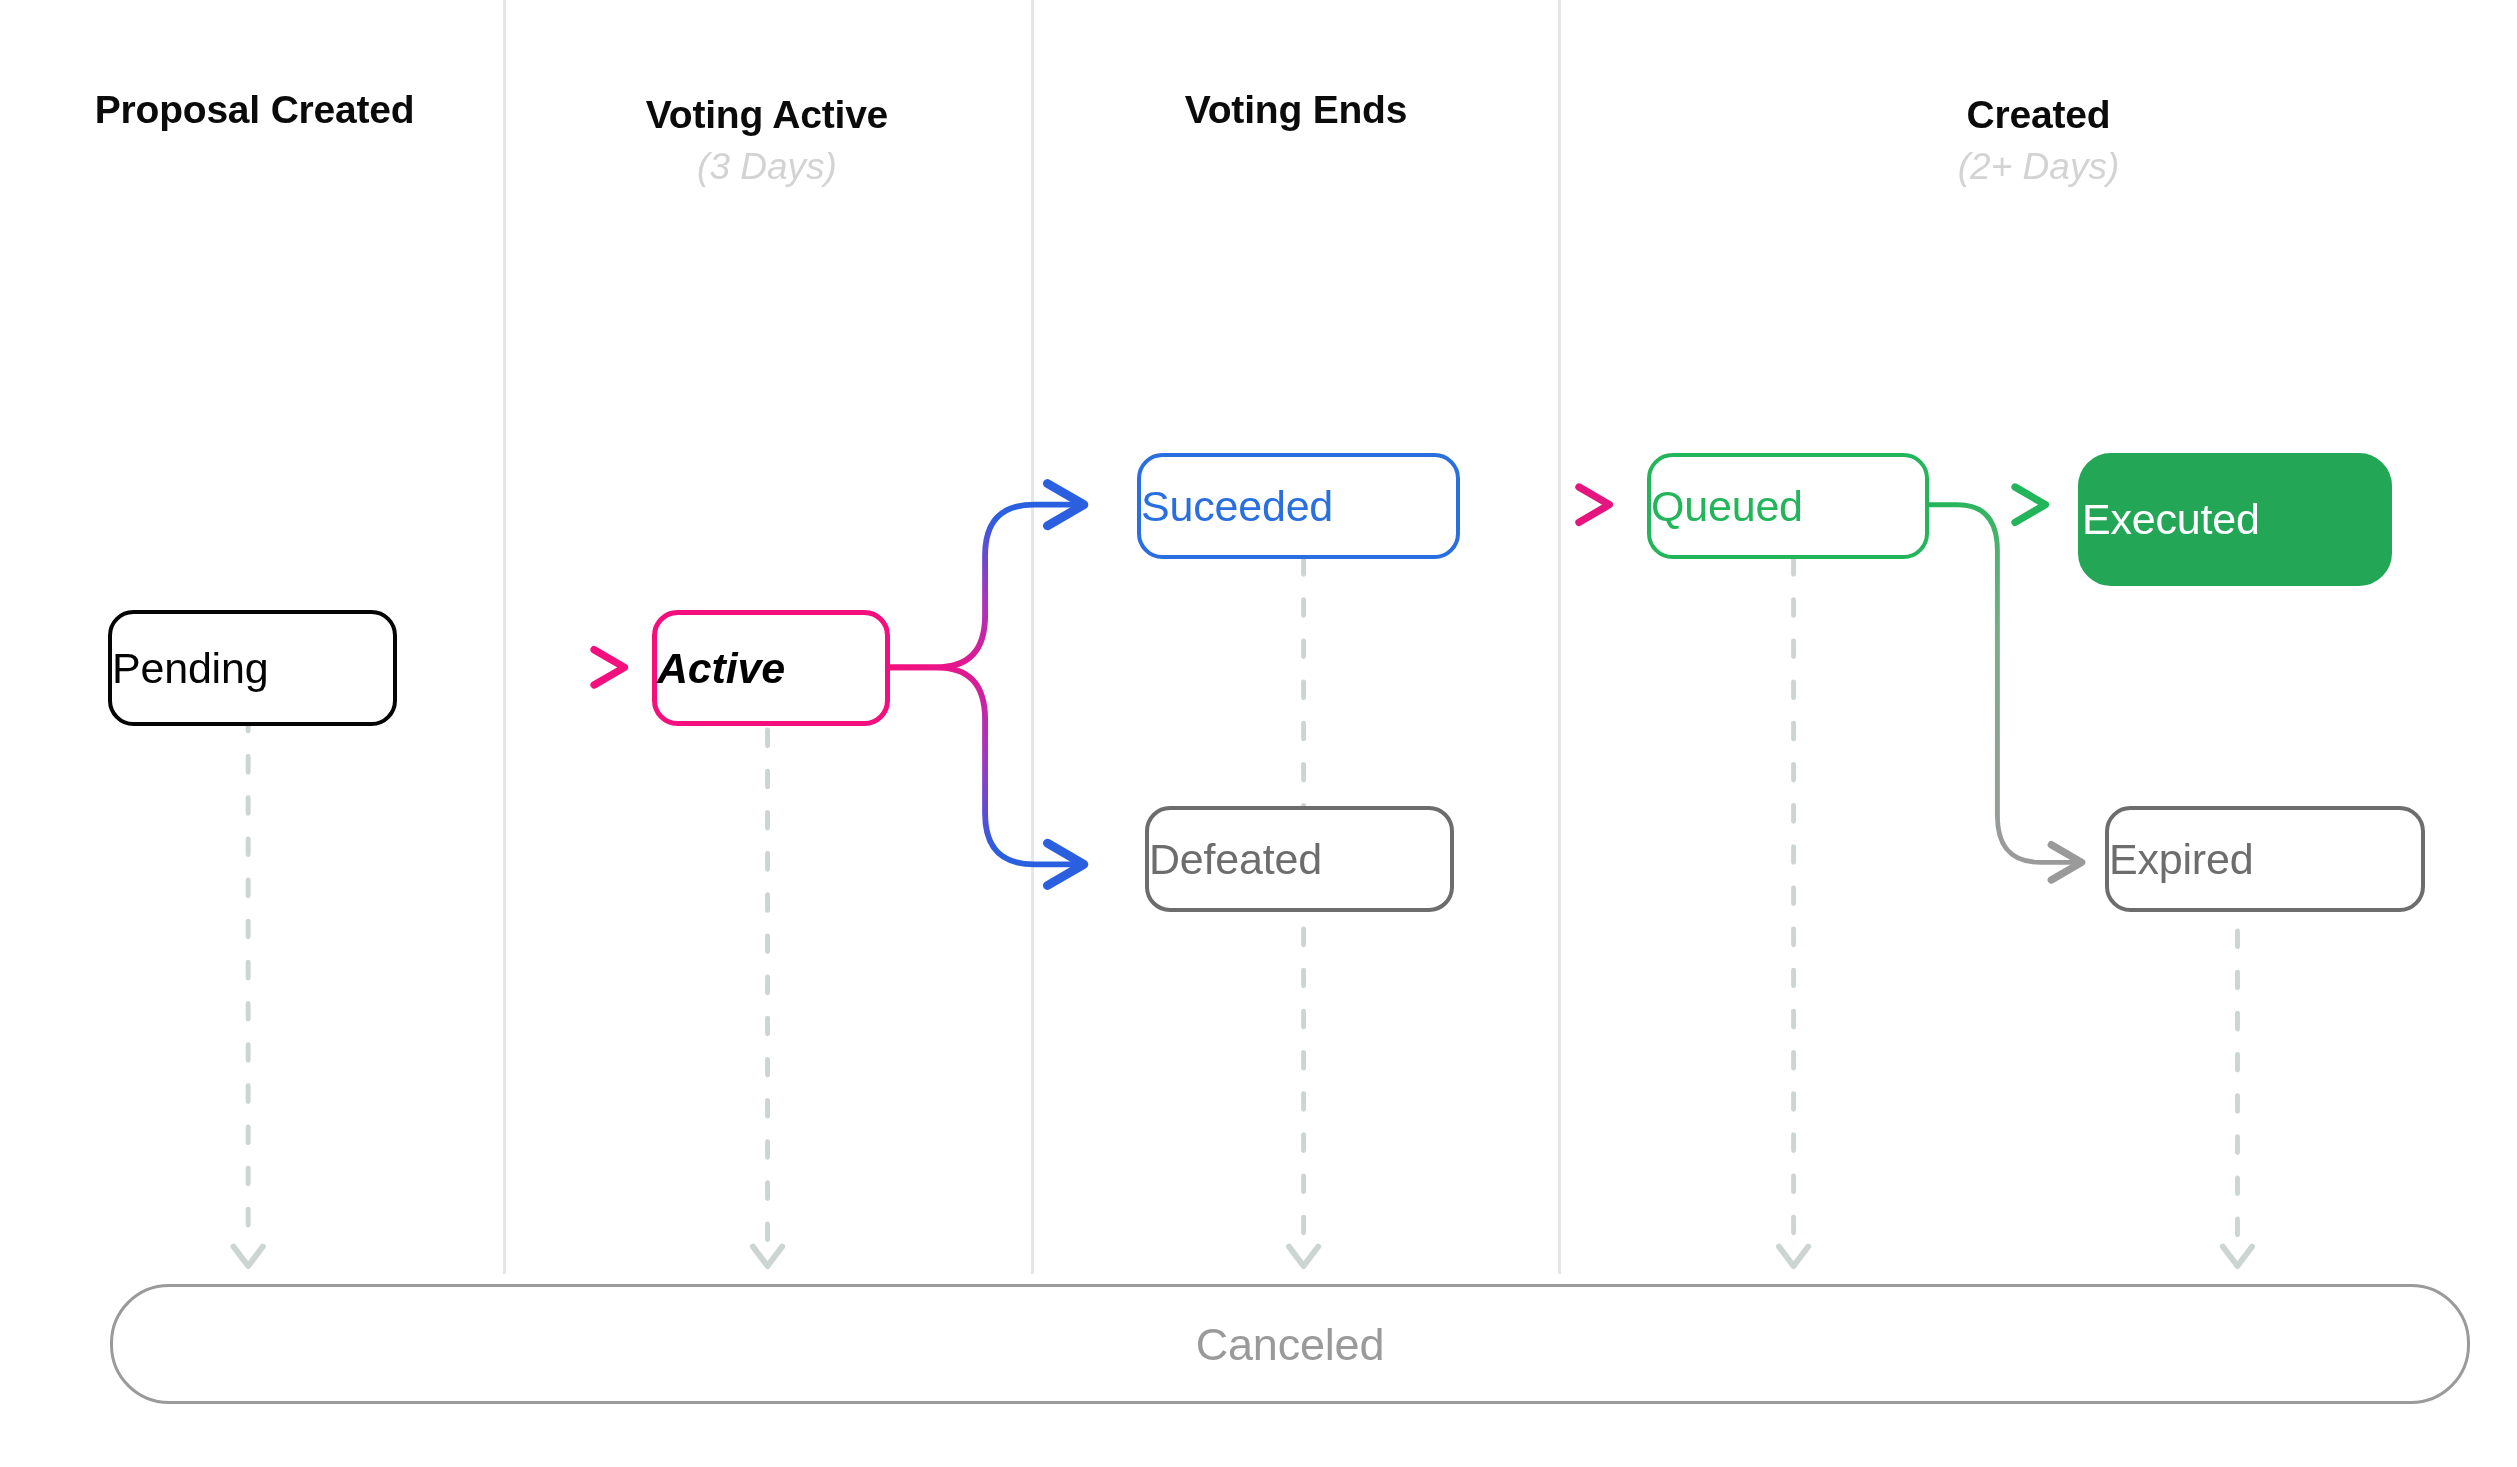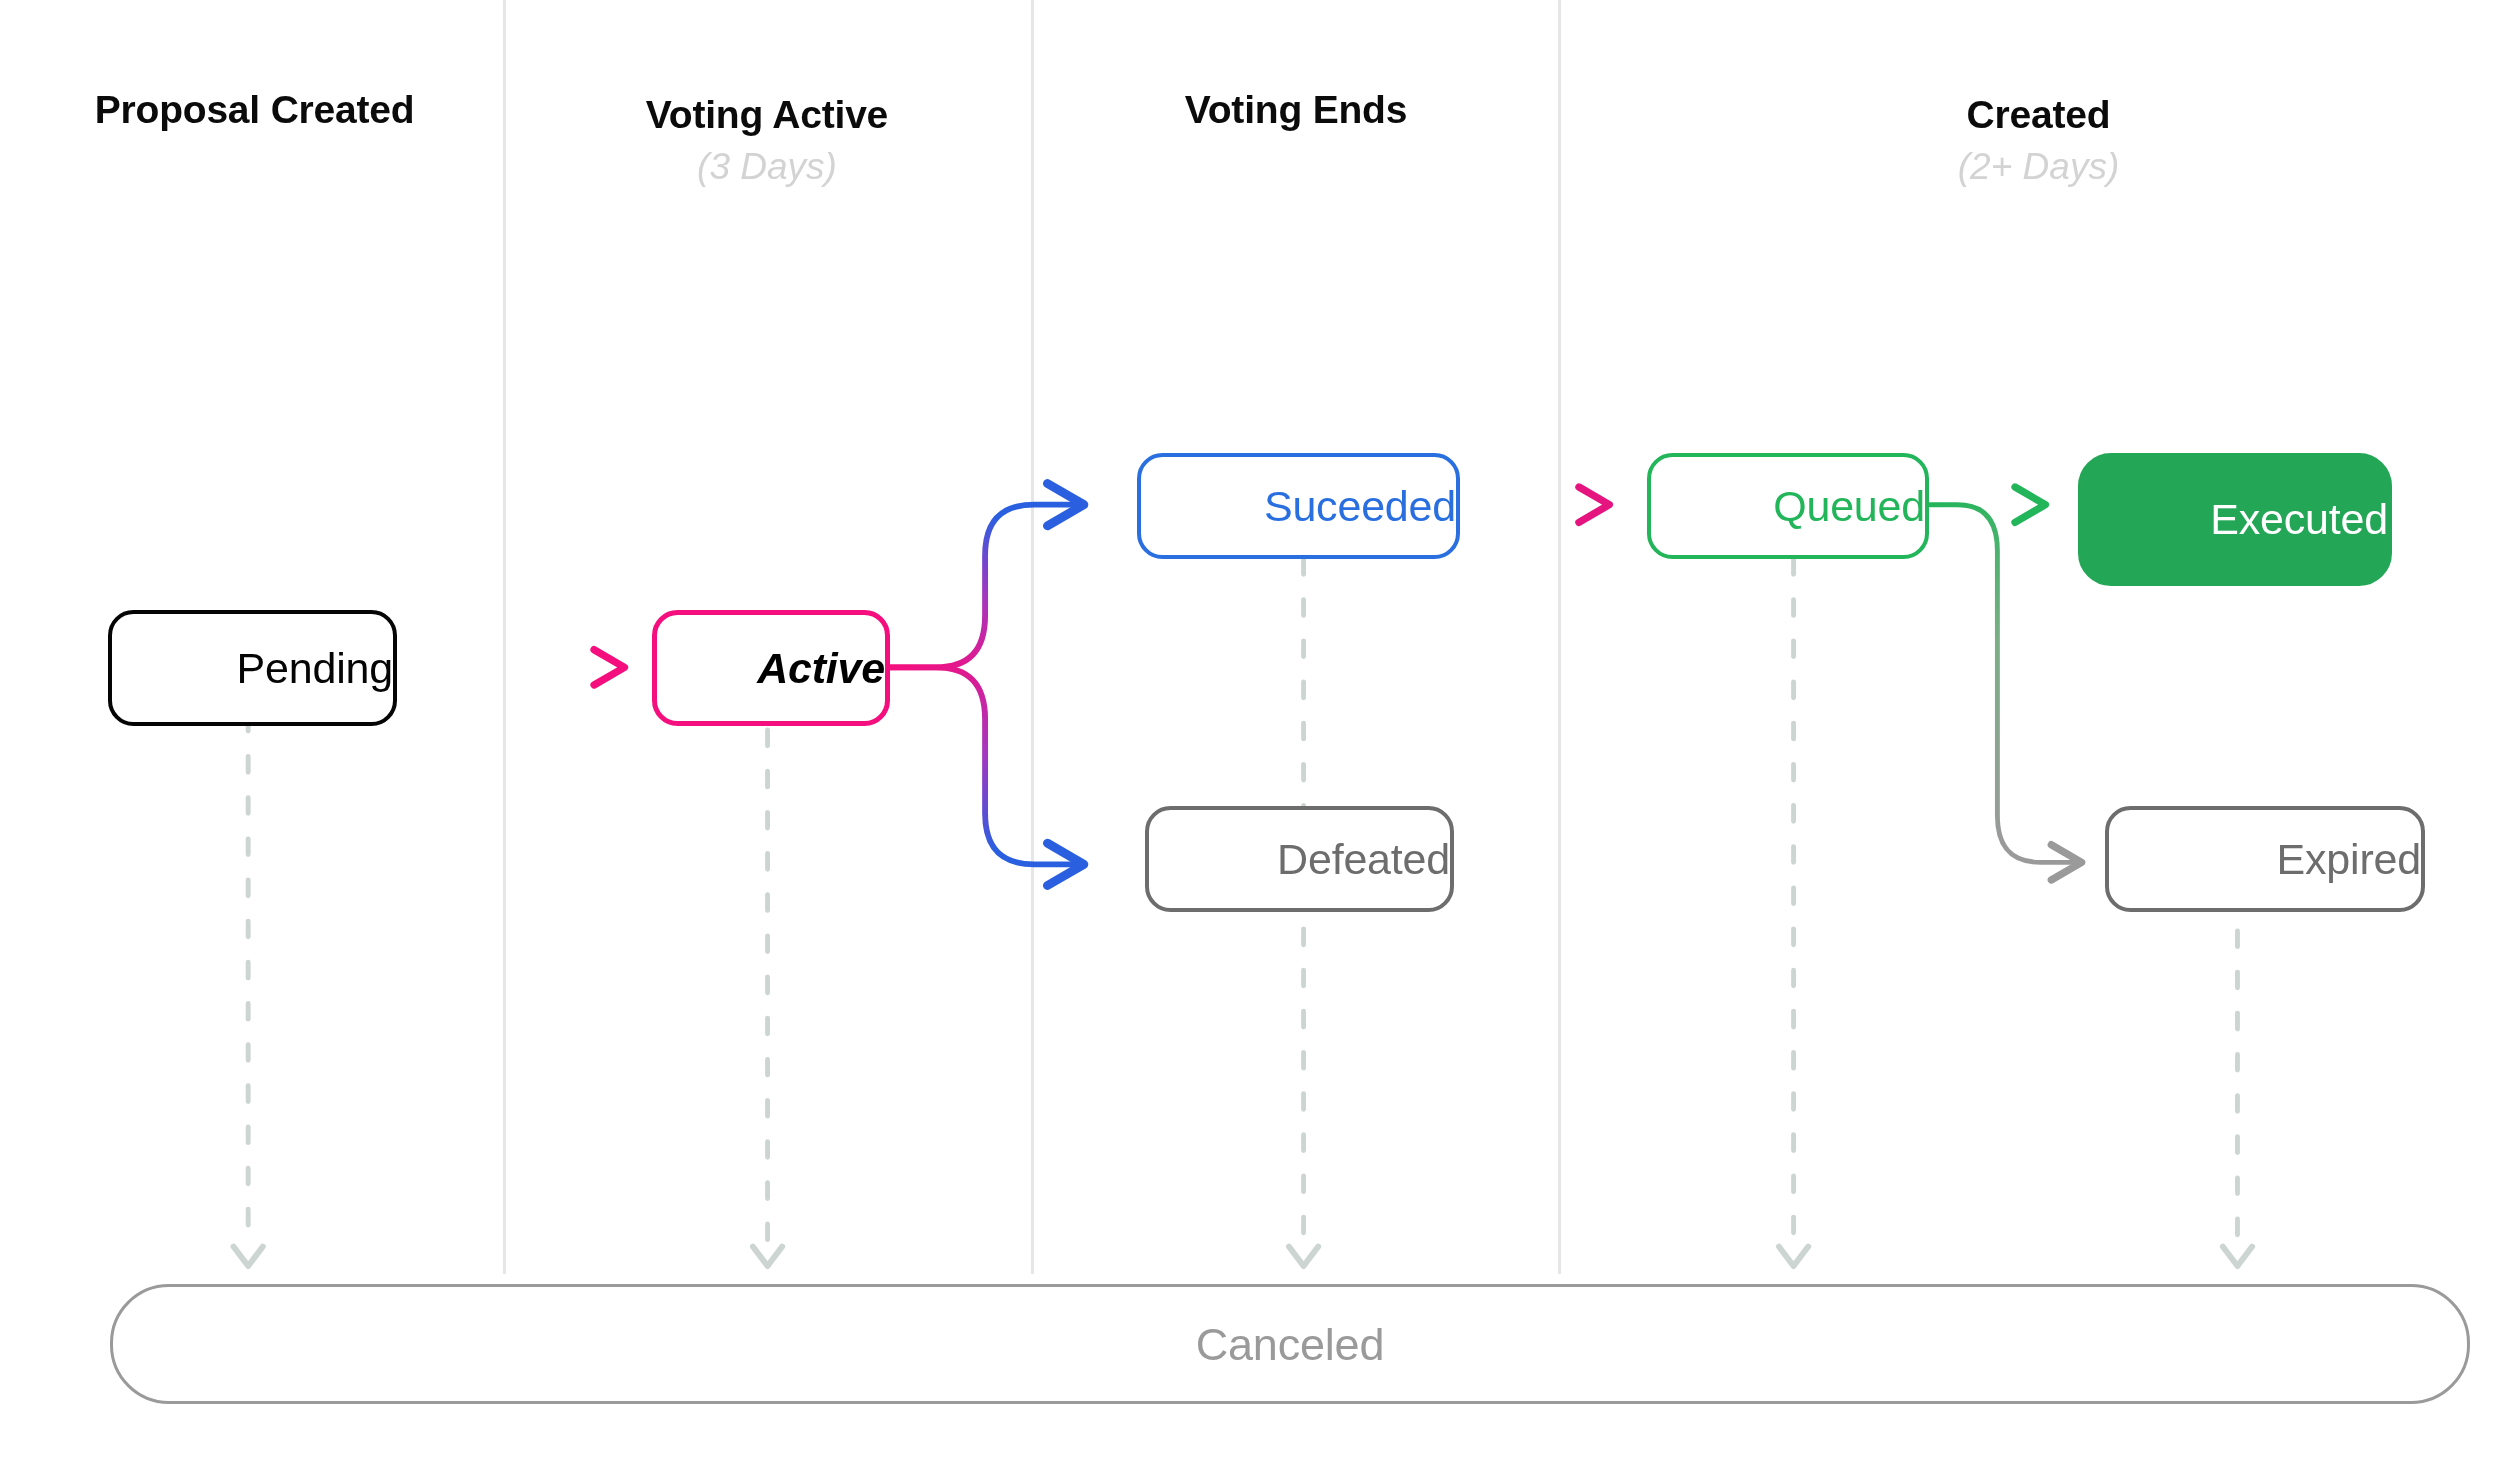--- a/index.html
+++ b/index.html
@@ -59,21 +59,21 @@
     height: 1467px;
     pointer-events: none;
   }
 
   
   .node {
     position: absolute;
     box-sizing: border-box;
     display: flex;
     align-items: center;
-    justify-content: flex-end;
+    justify-content: flex-start;
     background: #ffffff;
     border-style: solid;
     border-width: 4.9px;
     border-radius: 25.5px;
     white-space: nowrap;
     user-select: none;
   }
   .node-label {
     font-size: 43px;
     line-height: 1;
@@ -231,21 +231,21 @@
   </div>
 
   <div class="node active" style="left:652px; top:610px; width:238px; height:116px;">
     <span class="node-label">Active</span>
   </div>
 
   <div class="node suceeded" style="left:1137px; top:453px; width:323px; height:106px;">
     <span class="node-label">Suceeded</span>
   </div>
 
-  <div class="node defeated" style="left:1145px; top:806px; width:309px; height:106px;">
+  <div class="node defeated" style="left:1145px; top:806px; width:309px; height:106px;border-radius:25px;">
     <span class="node-label">Defeated</span>
   </div>
 
   <div class="node queued" style="left:1647px; top:453px; width:282px; height:106px;">
     <span class="node-label">Queued</span>
   </div>
 
   <div class="node executed" style="left:2078px; top:453px; width:314px; height:133px;">
     <span class="node-label">Executed</span>
   </div>

